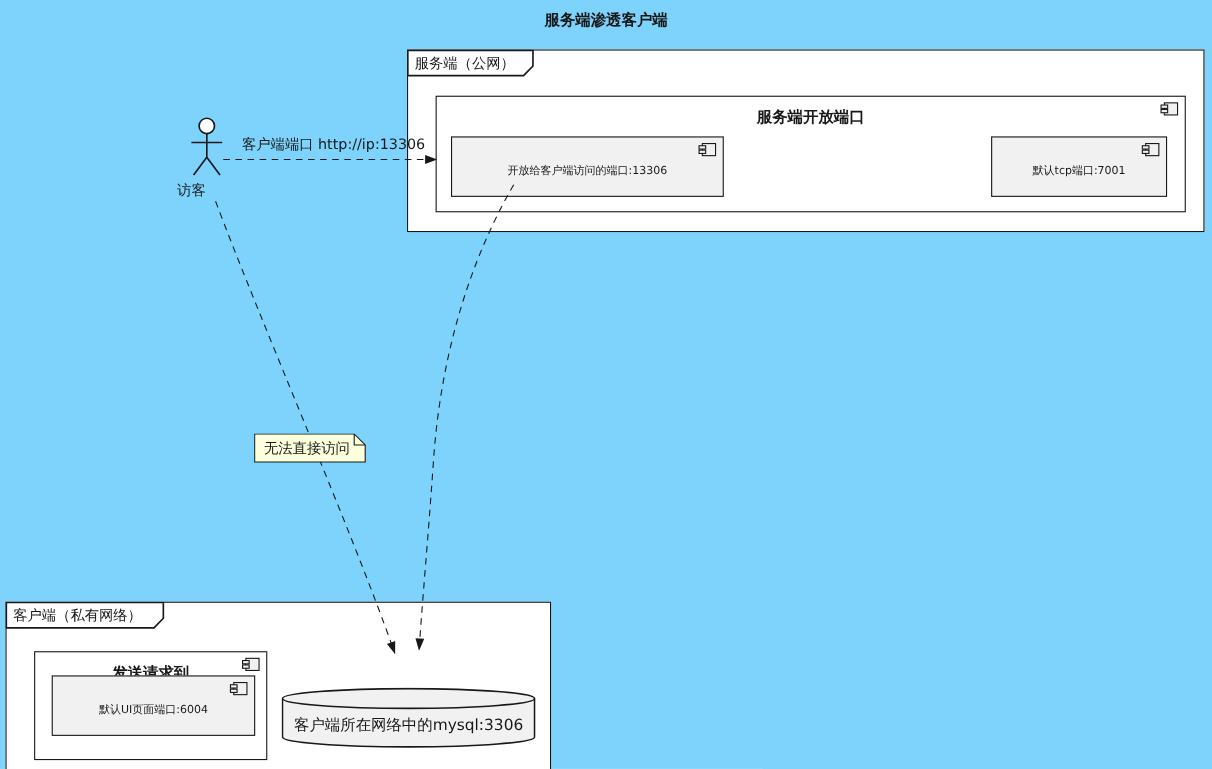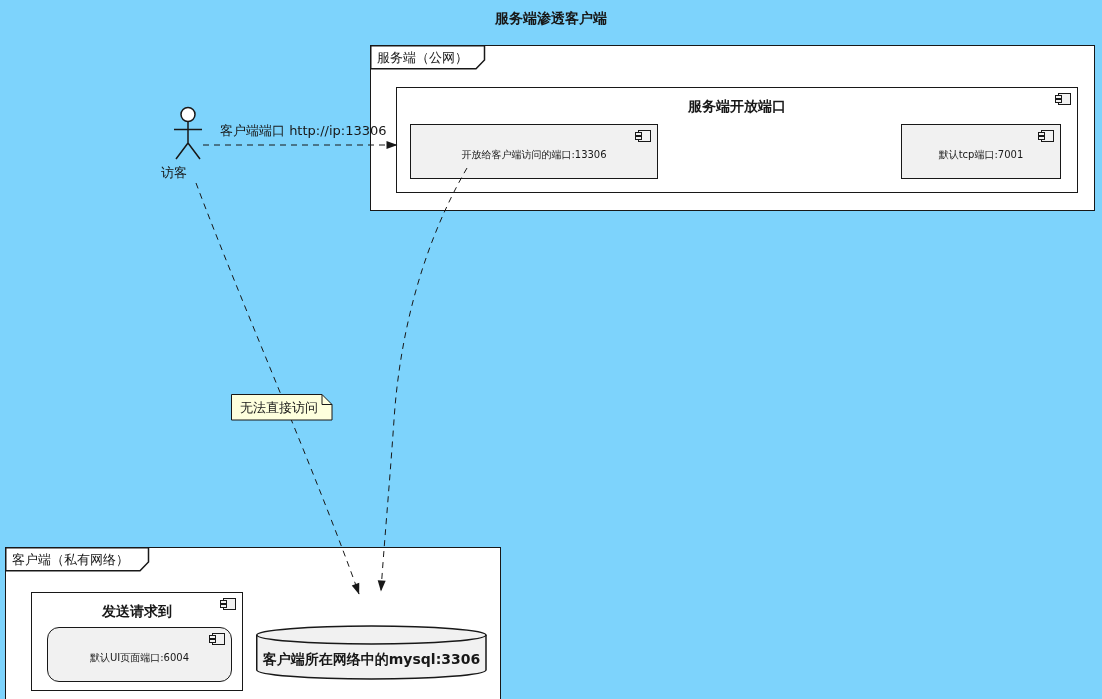--- a/index.html
+++ b/index.html
@@ -20,21 +20,21 @@
     display: flex; align-items: center; justify-content: center;
     font-size: 10px; padding-top: 7px; white-space: nowrap;
   }
   .comp-icon { position: absolute; top: 4px; right: 5px; }
   .actor-figure { position: absolute; }
   .actor-label { position: absolute; text-align: center; font-size: 13px; }
   .edge-label { position: absolute; font-size: 13px; white-space: nowrap; z-index: 4; }
   .note { position: absolute; z-index: 6; }
   .note-text { position: absolute; left: 9px; top: 5px; font-size: 13px; white-space: nowrap; }
   .db { position: absolute; }
-  .db-label { position: absolute; left: 0; top: 26px; width: 100%; text-align: center; font-size: 14px; white-space: nowrap; font-weight: bold; }
+  .db-label { position: absolute; left: 0; top: 26px; width: 100%; text-align: center; font-size: 14px; white-space: nowrap; }
   #edges { position: absolute; left: 0; top: 0; z-index: 5; pointer-events: none; }
   .edge { stroke: #181818; stroke-width: 1; fill: none; stroke-dasharray: 6 5; }
 </style>
 </head>
 <body>
 
 <div id="canvas">
 
   <div class="diagram-title">服务端渗透客户端</div>
 
@@ -80,21 +80,21 @@
     <div class="frame-tab-label">客户端（私有网络）</div>
 
     <div class="group" style="left:25px; top:44px; width:210px; height:97px;">
       <svg class="comp-icon" width="18" height="14" viewBox="0 0 18 14">
         <rect x="4.5" y="1.5" width="12" height="11" fill="#F1F1F1" stroke="#181818"></rect>
         <rect x="1.5" y="3.5" width="6" height="3" fill="#F1F1F1" stroke="#181818"></rect>
         <rect x="1.5" y="7.5" width="6" height="3" fill="#F1F1F1" stroke="#181818"></rect>
       </svg>
       <div class="group-title">发送请求到</div>
 
-      <div class="leaf" style="left:15px; top:34px; width:183px; height:46px;border-radius:12px;">
+      <div class="leaf" style="left:15px; top:21px; width:183px; height:46px;">
         <svg class="comp-icon" width="18" height="14" viewBox="0 0 18 14">
           <rect x="4.5" y="1.5" width="12" height="11" fill="#F1F1F1" stroke="#181818"></rect>
           <rect x="1.5" y="3.5" width="6" height="3" fill="#F1F1F1" stroke="#181818"></rect>
           <rect x="1.5" y="7.5" width="6" height="3" fill="#F1F1F1" stroke="#181818"></rect>
         </svg>
         <span>默认UI页面端口:6004</span>
       </div>
     </div>
 
     <div class="db" style="left:250px; top:77px; width:231px; height:56px;">

